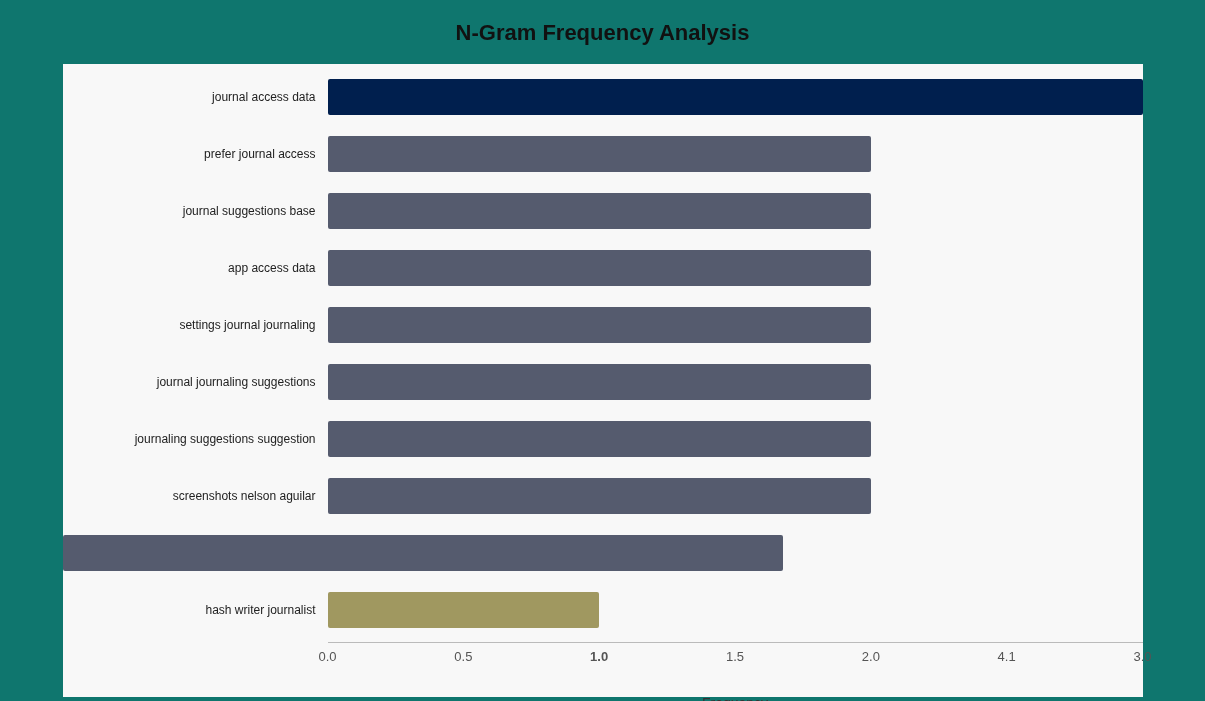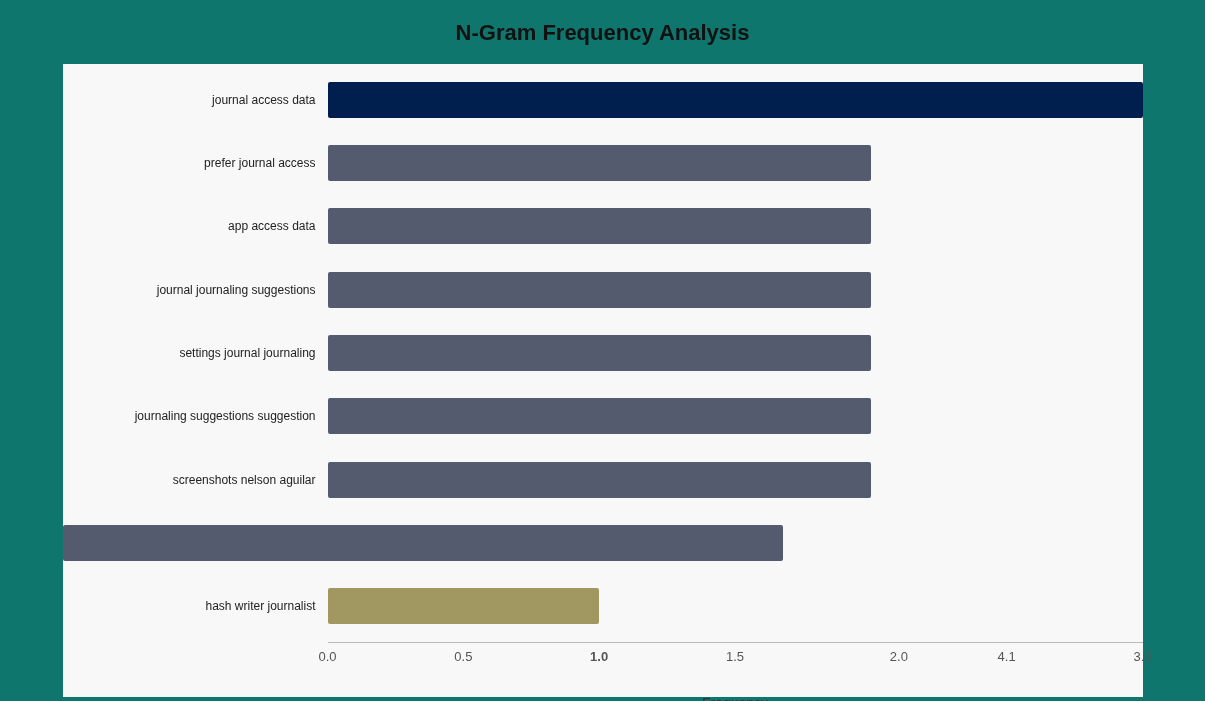--- a/index.html
+++ b/index.html
@@ -105,33 +105,39 @@
             <div class="bar-fill" style="width: 100%; background-color: rgb(0, 31, 78);"></div>
           </div>
         </div>
         <div class="bar-row">
           <div class="bar-label">prefer journal access</div>
           <div class="bar-track">
             <div class="bar-fill" style="width: 66.6667%; background-color: rgb(85, 91, 110);"></div>
           </div>
         </div>
         <div class="bar-row">
+          <div class="bar-label">journal suggestions base</div>
+          <div class="bar-track">
+            <div class="bar-fill" style="width: 66.6667%; background-color: rgb(85, 91, 110);"></div>
+          </div>
+        </div>
+        <div class="bar-row">
           <div class="bar-label">app access data</div>
           <div class="bar-track">
             <div class="bar-fill" style="width: 66.6667%; background-color: rgb(85, 91, 110);"></div>
           </div>
         </div>
         <div class="bar-row">
-          <div class="bar-label">journal journaling suggestions</div>
+          <div class="bar-label">settings journal journaling</div>
           <div class="bar-track">
             <div class="bar-fill" style="width: 66.6667%; background-color: rgb(85, 91, 110);"></div>
           </div>
         </div>
         <div class="bar-row">
-          <div class="bar-label">settings journal journaling</div>
+          <div class="bar-label">journal journaling suggestions</div>
           <div class="bar-track">
             <div class="bar-fill" style="width: 66.6667%; background-color: rgb(85, 91, 110);"></div>
           </div>
         </div>
         <div class="bar-row">
           <div class="bar-label">journaling suggestions suggestion</div>
           <div class="bar-track">
             <div class="bar-fill" style="width: 66.6667%; background-color: rgb(85, 91, 110);"></div>
           </div>
         </div>
@@ -153,20 +159,20 @@
           </div>
         </div>
       </div>
     <div class="x-axis-wrapper" id="x-axis-wrapper">
       <div class="x-axis-line"></div>
       <div class="x-ticks-row" id="x-ticks-row" style="position:relative; height:24px;">
           <div class="tick-item" style="left: 0%;">0.0</div>
           <div class="tick-item" style="left: 16.6667%;">0.5</div>
           <div class="tick-item" style="left: 33.3333%; font-weight: bold;">1.0</div>
           <div class="tick-item" style="left: 50%;">1.5</div>
-          <div class="tick-item" style="left: 66.6667%; margin-left: 28px;">2.0</div>
+          <div class="tick-item" style="left: 66.6667%;">2.0</div>
           <div class="tick-item" style="left: 83.3333%;">4.1</div>
           <div class="tick-item" style="left: 100%;">3.0</div>
         </div>
       <div class="x-axis-label">Frequency</div>
     </div>
   </div>
 </div>
 
 </body></html>

